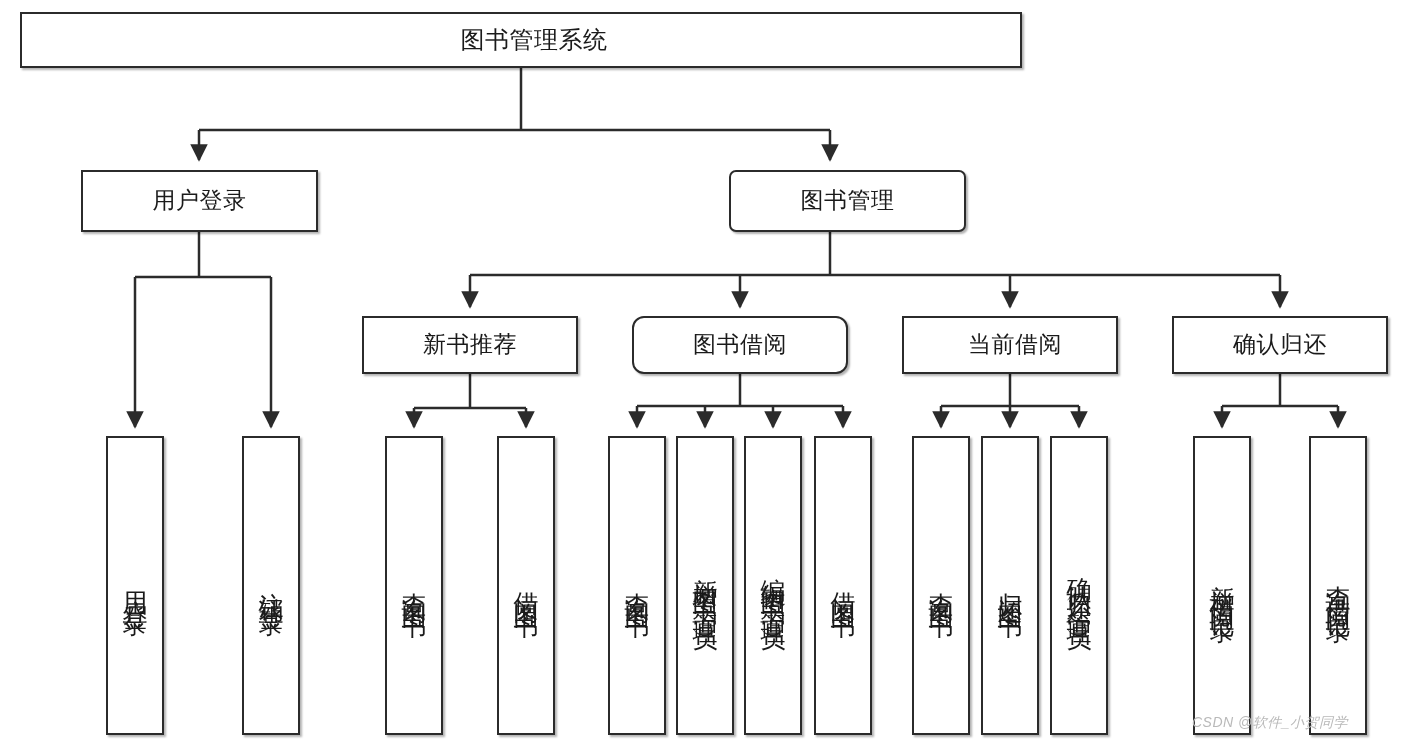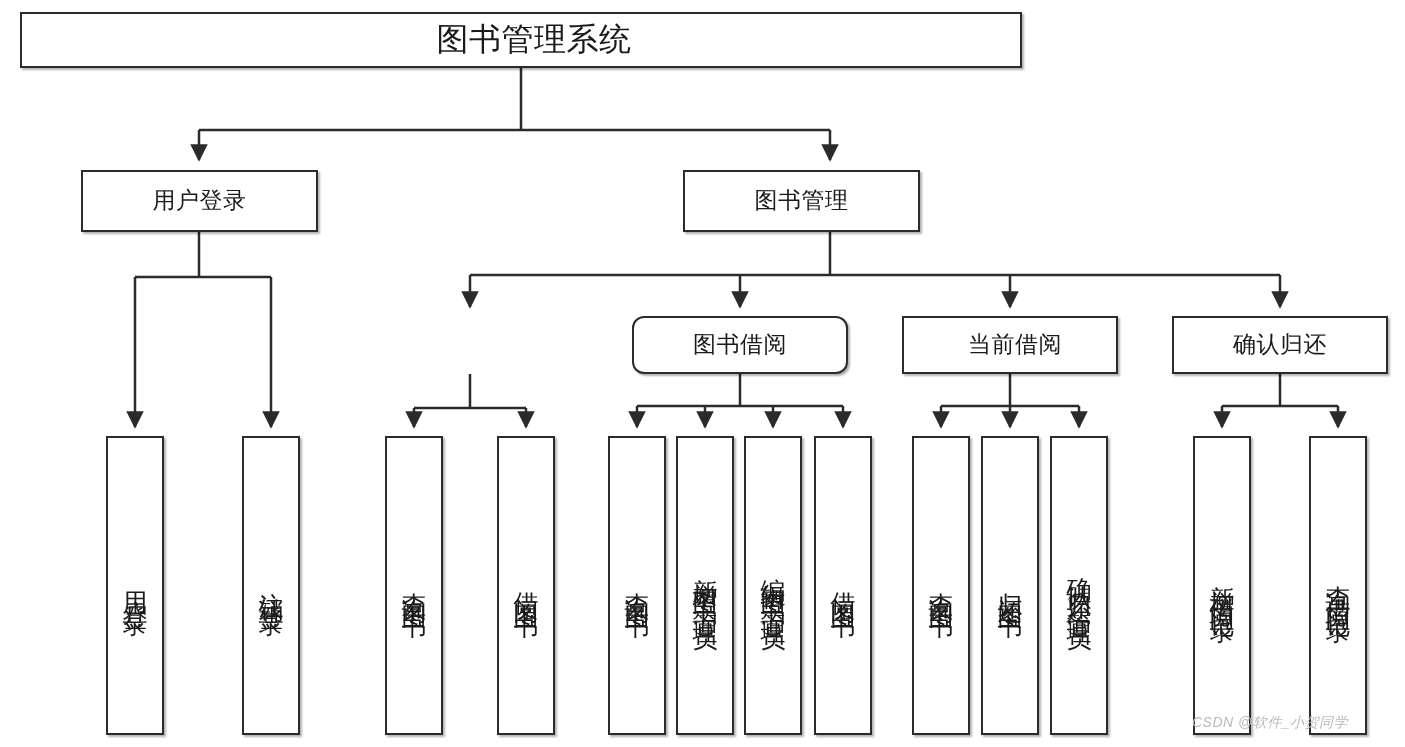--- a/index.html
+++ b/index.html
@@ -43,21 +43,21 @@
     text-align: center;
     line-height: 1.18;
     letter-spacing: 0.5px;
     white-space: nowrap;
   }
   
   .node.h .label {
     font-size: 23px;
   }
   .node.root .label {
-    font-size: 32px;
+    font-size: 24px;
     margin-left: 26px;
   }
   
   .node.v {
     align-items: flex-start;
     justify-content: center;
     padding-top: 0px;
   }
   .node.v .label {
     writing-mode: vertical-rl;
@@ -142,24 +142,27 @@
     </g>
   </svg>
 
   <div class="node h root" style="left:20px; top:12px; width:1002px; height:56px;">
     <span class="label">图书管理系统</span>
   </div>
 
   <div class="node h" style="left:81px; top:170px; width:237px; height:62px;">
     <span class="label">用户登录</span>
   </div>
-  <div class="node h" style="left:683px; top:170px; width:237px; height:62px;">
+  <div class="node h" style="left:729px; top:170px; width:237px; height:62px;border-radius:7px;">
     <span class="label">图书管理</span>
   </div>
 
+  <div class="node h" style="left:362px; top:316px; width:216px; height:58px;">
+    <span class="label">新书推荐</span>
+  </div>
   <div class="node h" style="left:632px; top:316px; width:216px; height:58px;border-radius:12px;">
     <span class="label">图书借阅</span>
   </div>
   <div class="node h" style="left:902px; top:316px; width:216px; height:58px;padding-left:10px;">
     <span class="label">当前借阅</span>
   </div>
   <div class="node h" style="left:1172px; top:316px; width:216px; height:58px;">
     <span class="label">确认归还</span>
   </div>
 

